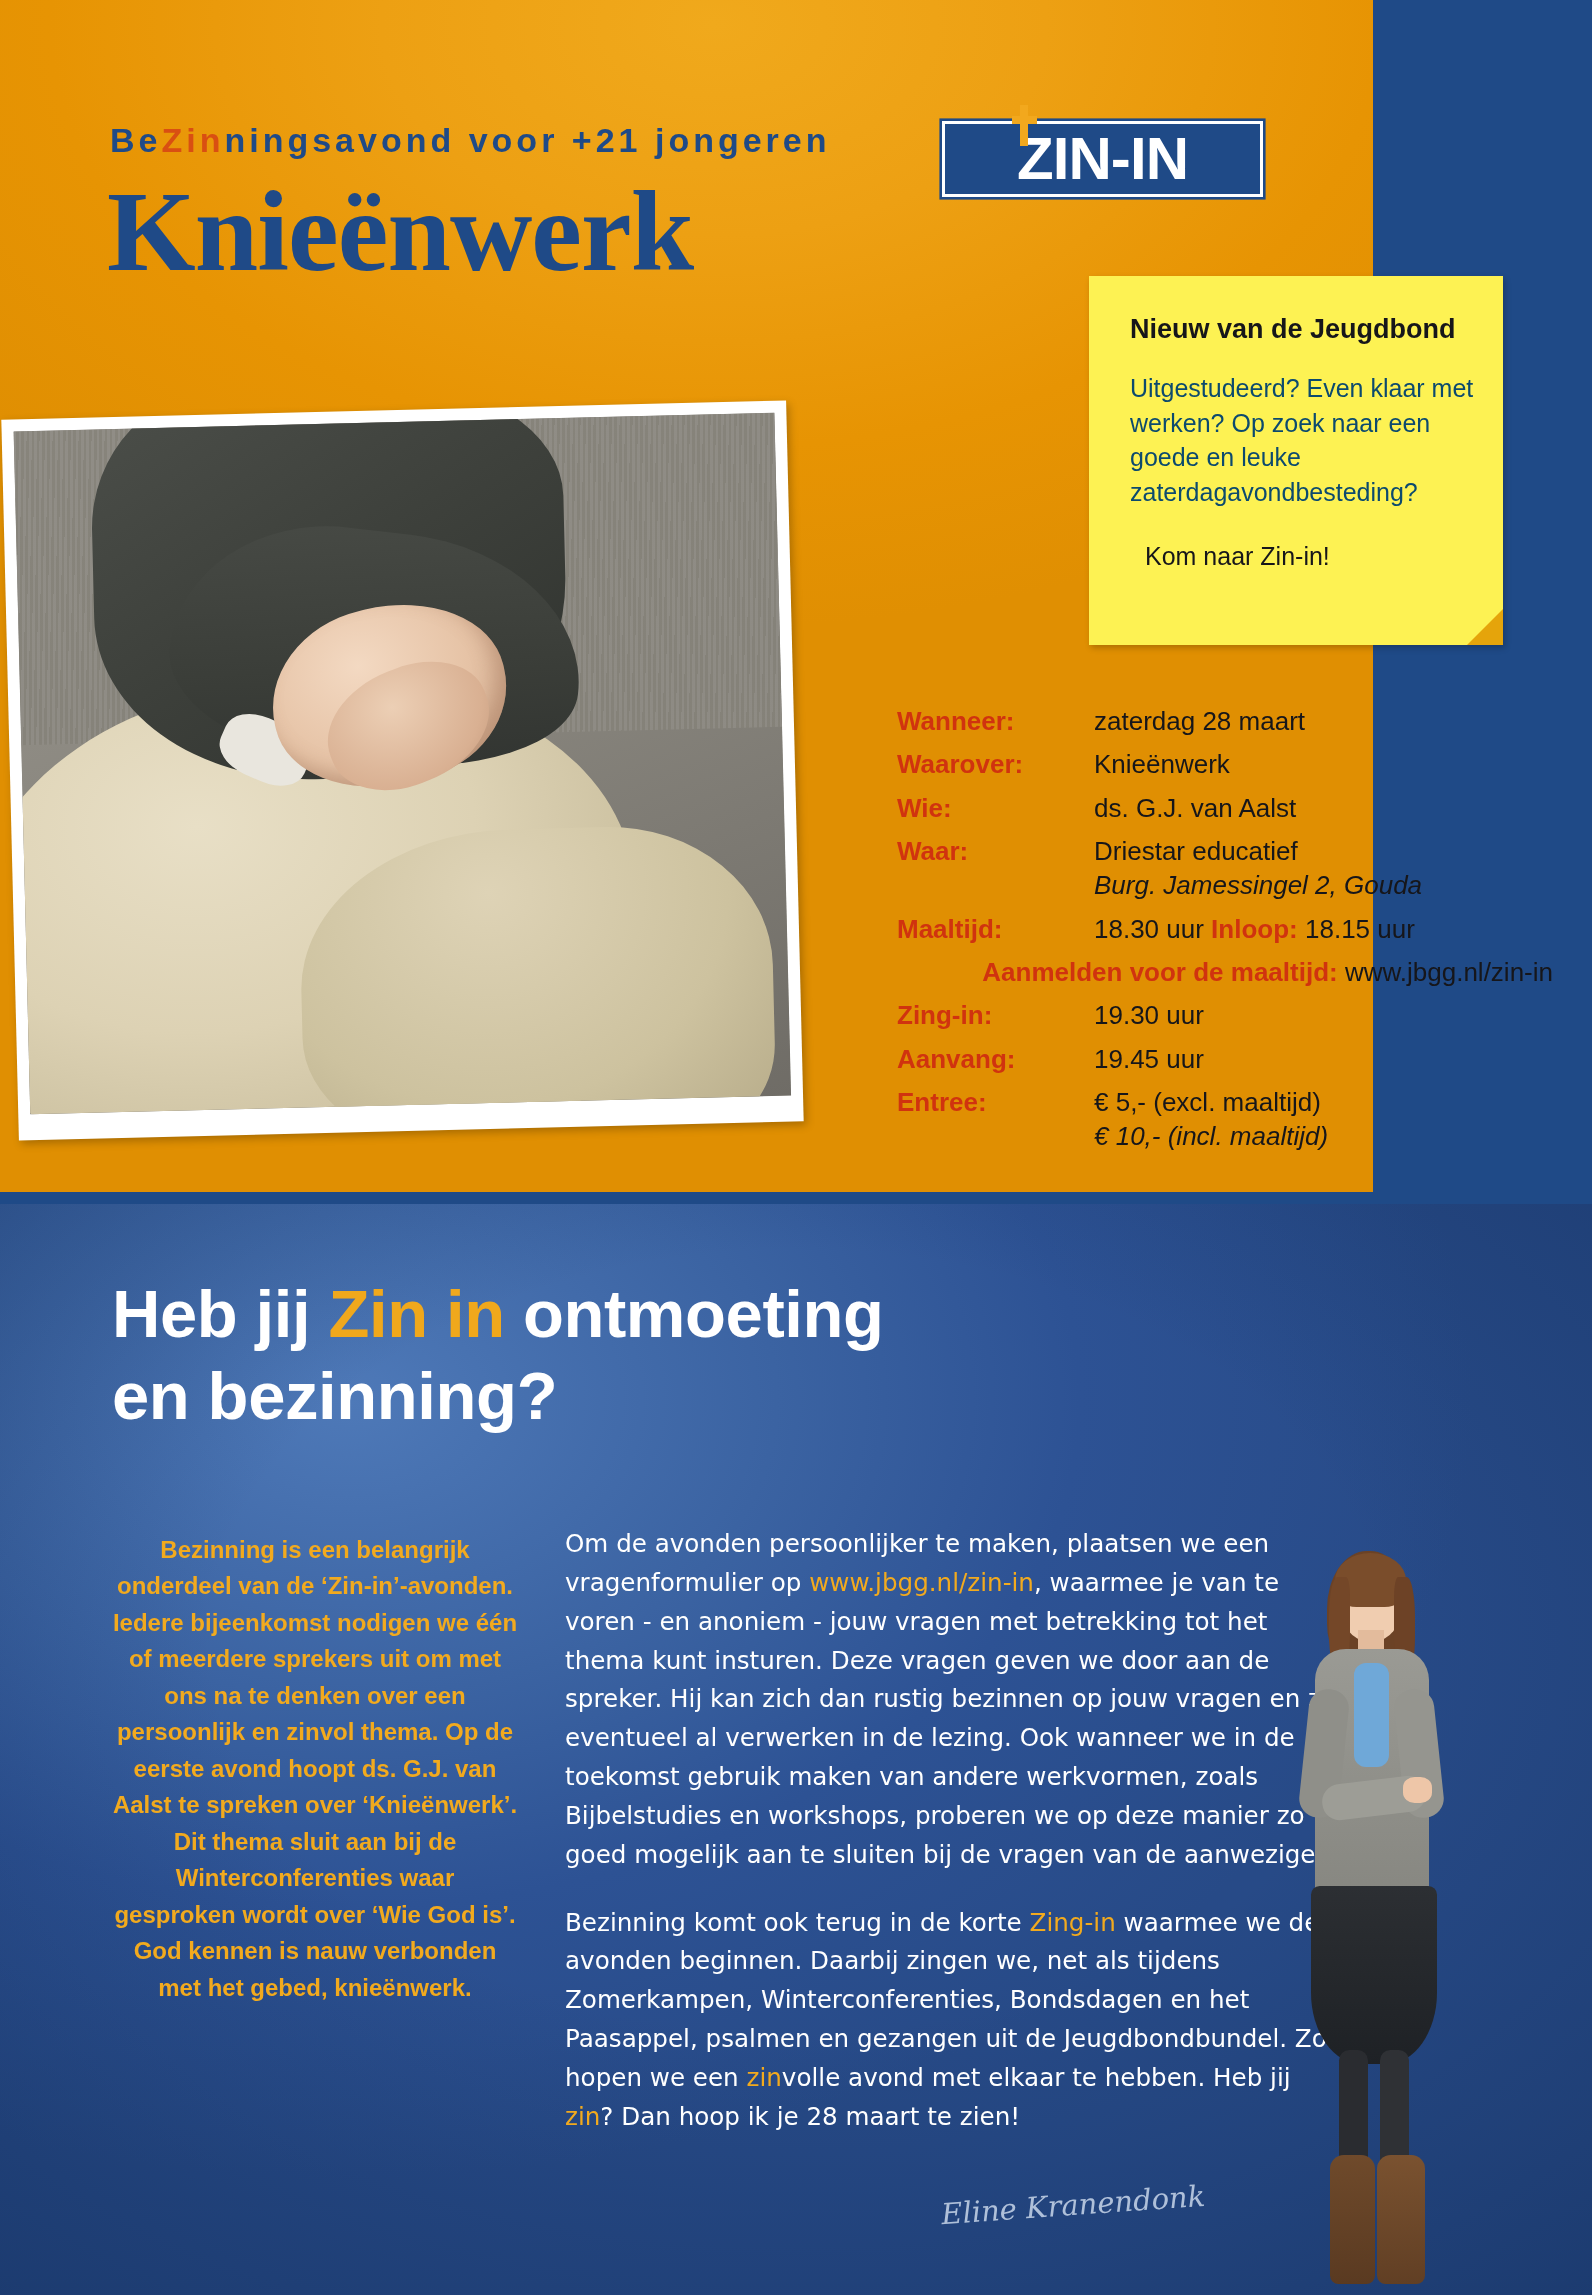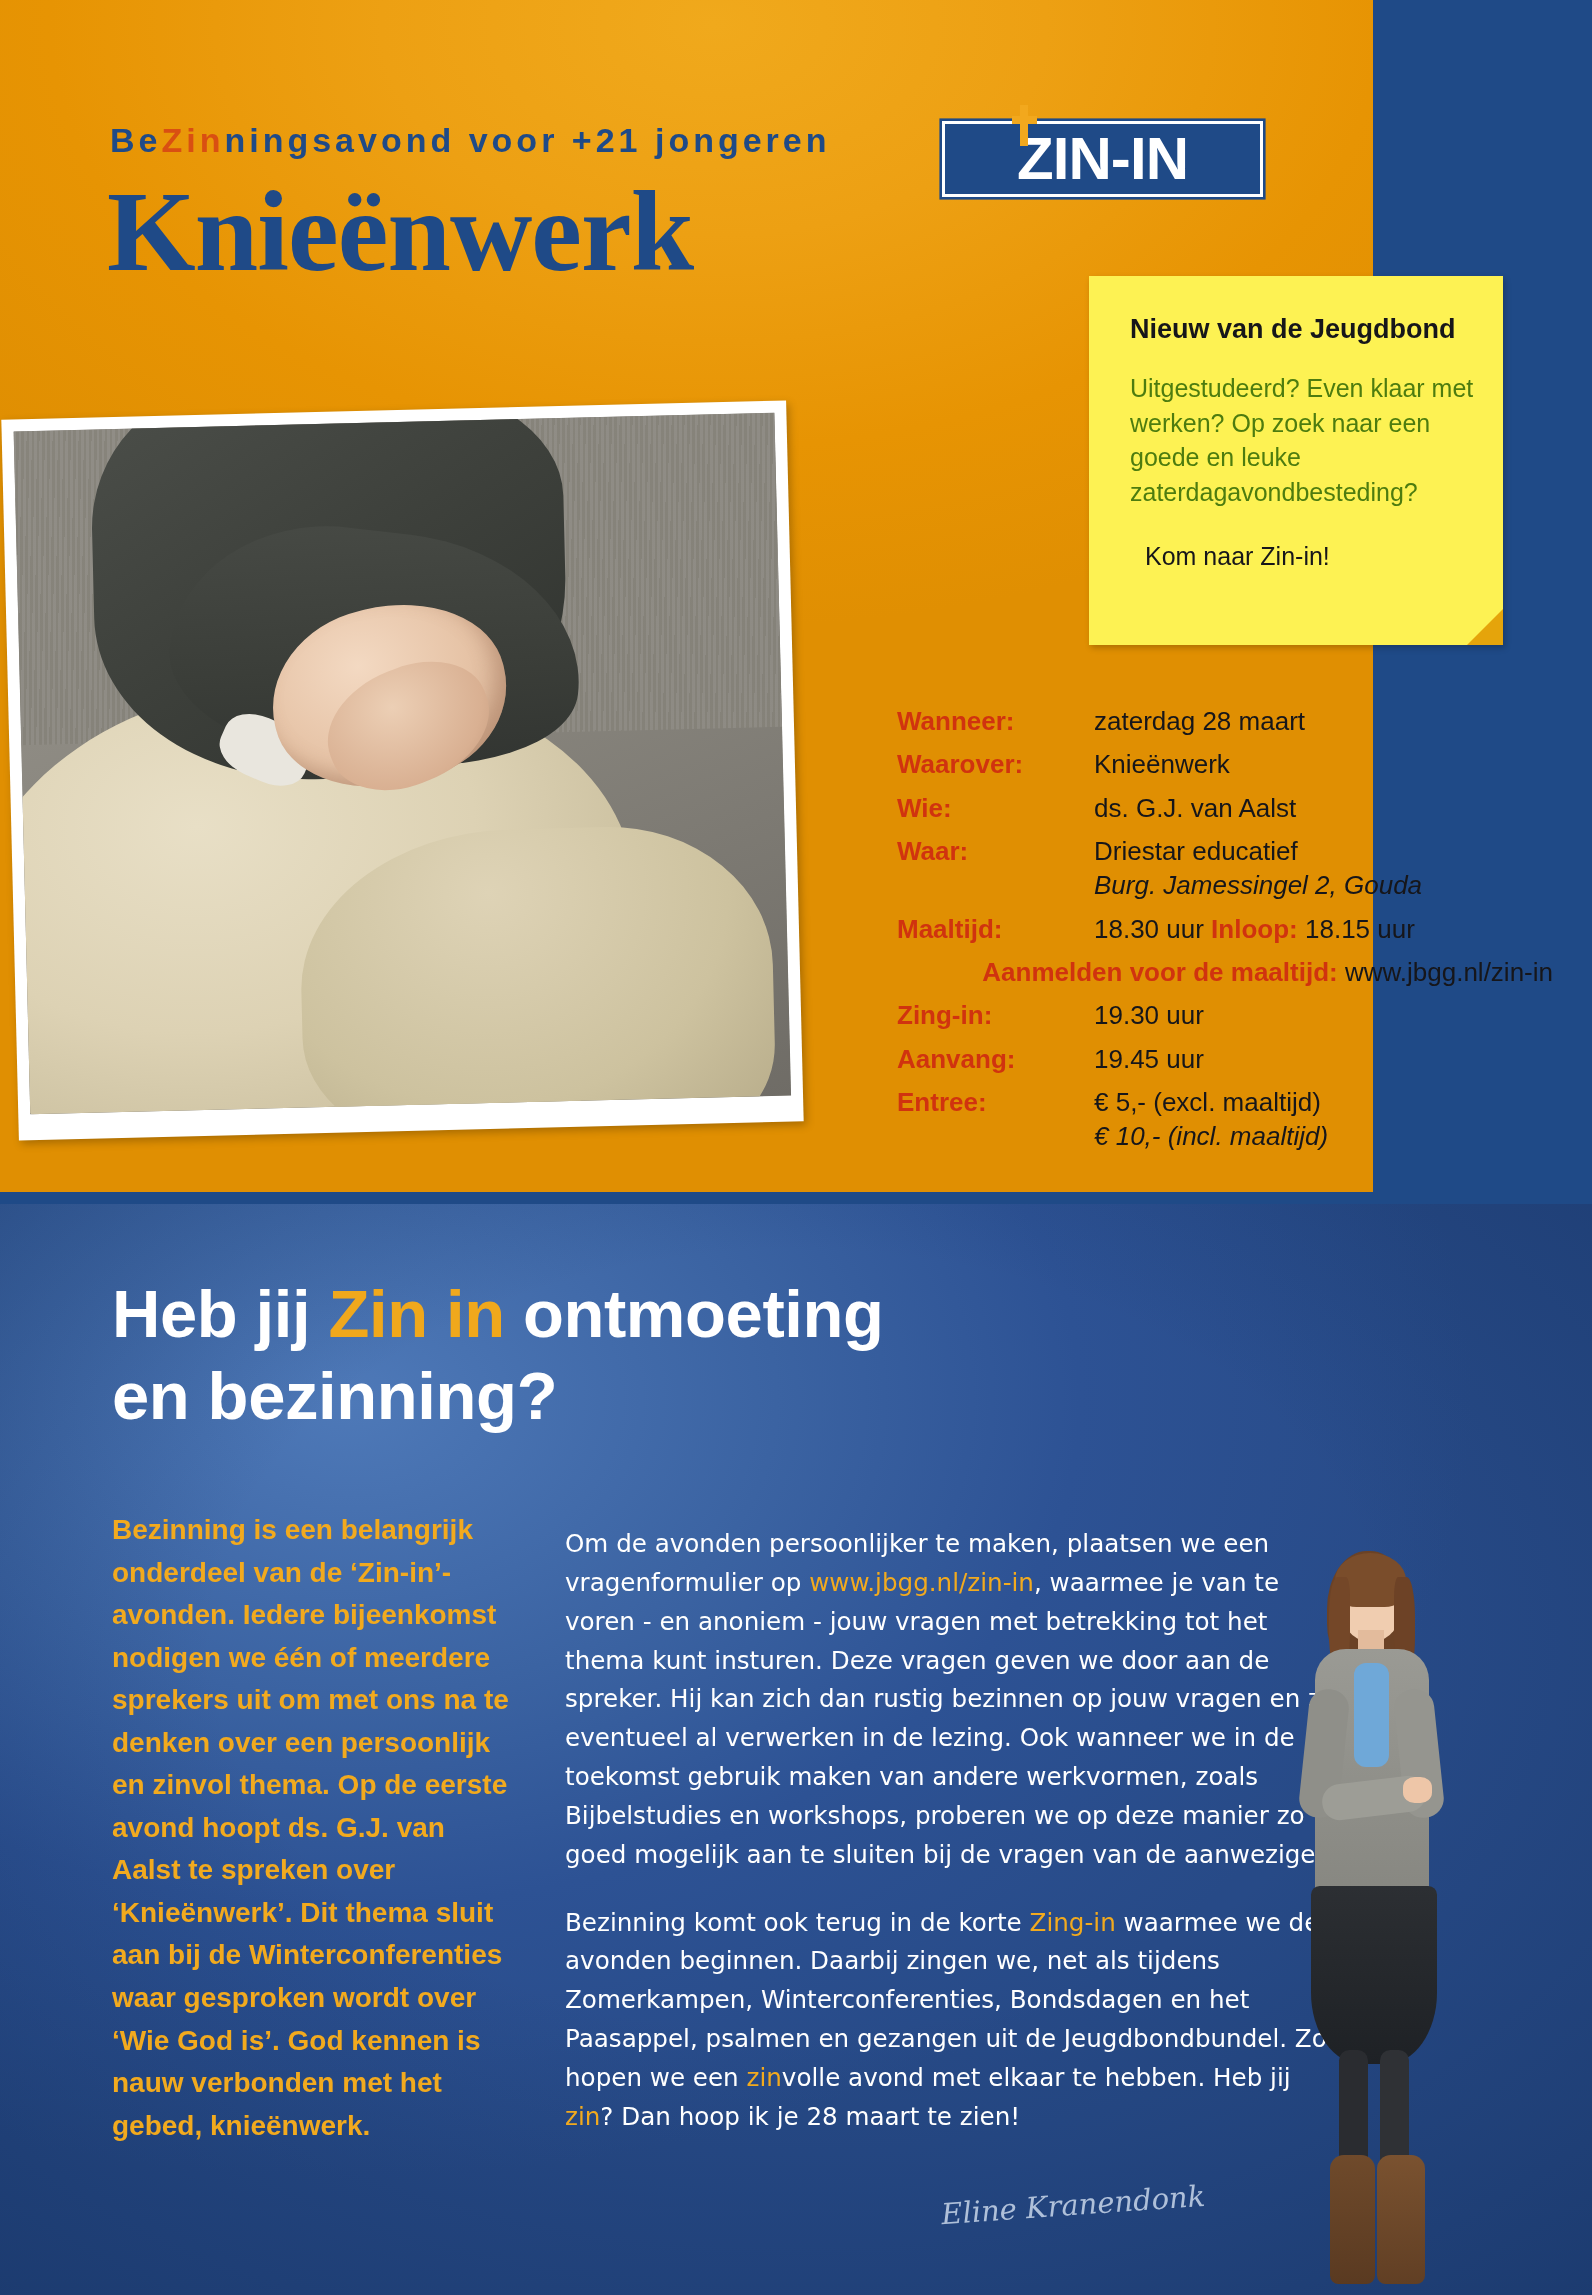--- a/index.html
+++ b/index.html
@@ -114,21 +114,21 @@
     font-size: 27px;
     font-weight: bold;
     color: #16161a;
   }
   .sticky-body {
     position: absolute;
     left: 41px; top: 95px;
     width: 345px;
     font-size: 25px;
     line-height: 1.38;
-    color: #4d7c0f;
+    color: #0c4a6e;
   }
   .sticky-cta {
     position: absolute;
     left: 56px; top: 266px;
     font-size: 25px;
     color: #16161a;
     font-weight: 500;
   }
 
   
@@ -248,26 +248,27 @@
     font-size: 67px;
     font-weight: bold;
     color: #ffffff;
     line-height: 1.22;
     letter-spacing: -0.4px;
   }
   .big-head .zin { color: #f0a81c; }
 
   .col-left {
     position: absolute;
-    left: 112px; top: 305px;
+    left: 112px; top: 328px;
     width: 406px;
-    font-size: 28px;
+    font-size: 24px;
     line-height: 1.52;
     font-weight: bold;
     color: #f2aa1e;
+    text-align: center;
   }
   .col-left p { margin: 0 0 22.4px 0; }
 
   .col-right {
     position: absolute;
     left: 565px; top: 321px;
     width: 777px;
     font-size: 24.6px;
     line-height: 1.58;
     color: #ffffff;

